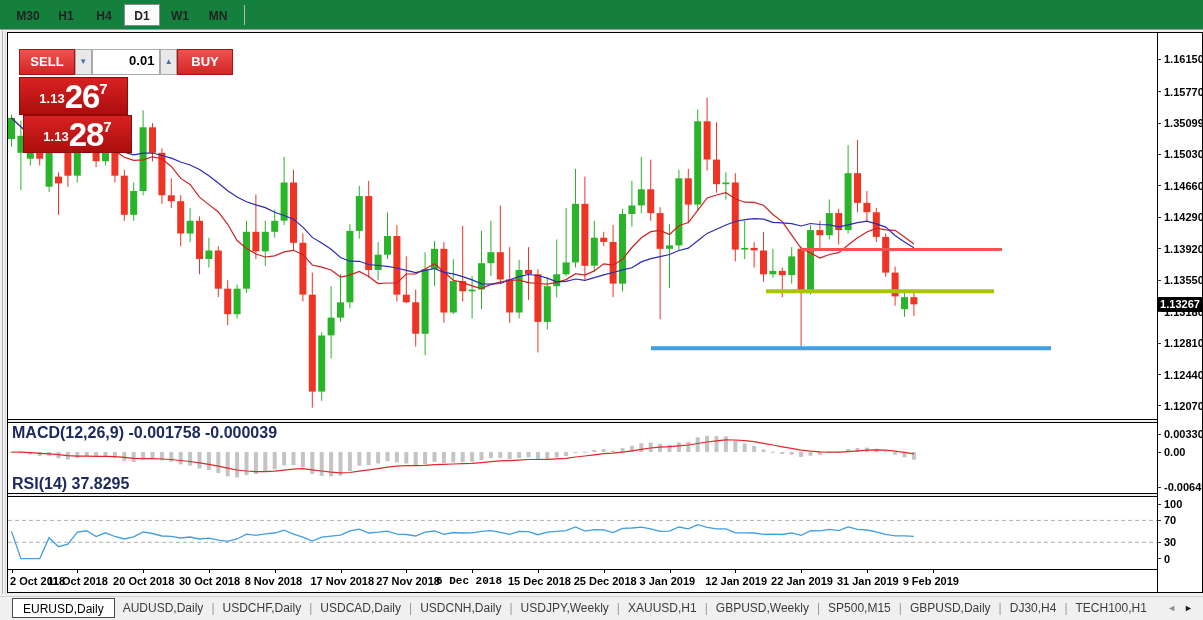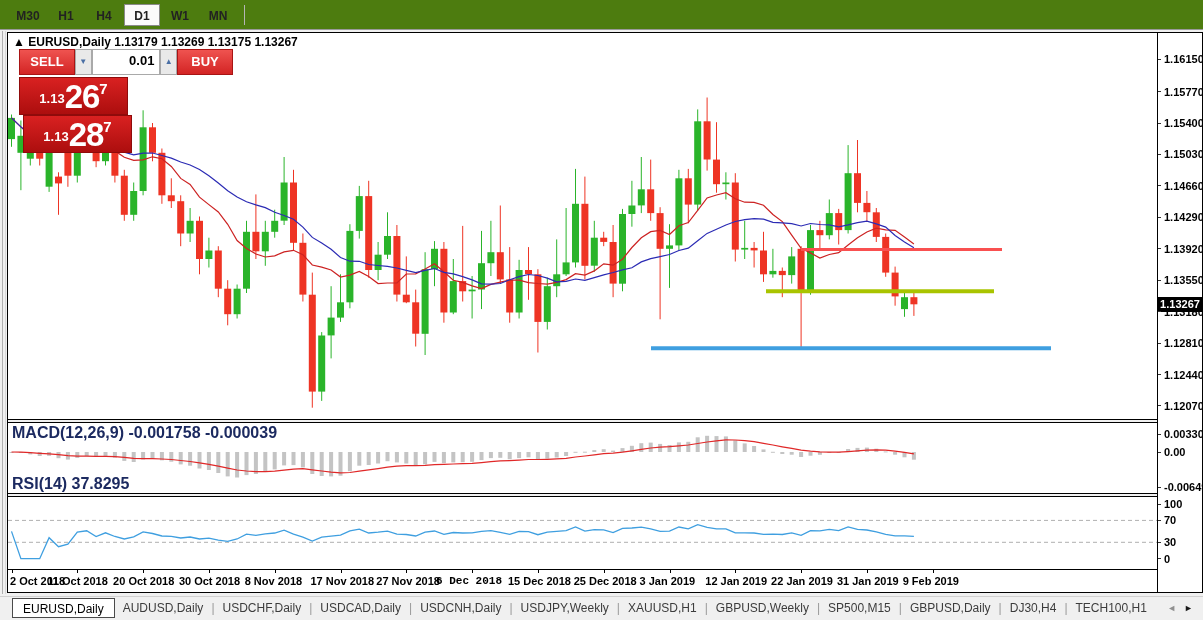--- a/index.html
+++ b/index.html
@@ -1,20 +1,20 @@
 <!DOCTYPE html>
 <html><head>
 <meta charset="utf-8">
 <style>
   html,body{margin:0;padding:0;background:#f0f0f0;}
   *{box-sizing:border-box;}
   #app{position:relative;width:1203px;height:620px;background:#f0f0f0;overflow:hidden;
        font-family:"Liberation Sans",sans-serif;-webkit-font-smoothing:none;}
   
-  #toolbar{position:absolute;left:0;top:0;width:1203px;height:30px;background:#4d7c0f;
+  #toolbar{position:absolute;left:0;top:0;width:1203px;height:30px;background:#15803d;
            border-bottom:1px solid #9a9a9a;display:flex;align-items:center;padding-left:10px;}
   .tfbtn{min-width:36px;height:22px;line-height:22px;text-align:center;font-size:12px;font-weight:700;
          color:#222;margin-right:2px;padding:0 4px;cursor:default;border:1px solid transparent;}
   .tfbtn.active{background:#fbfbfb;border:1px solid #8a8a8a;}
   .tsep{width:1px;height:20px;background:#b5b5b5;margin:0 6px;}
   
   #gutter{position:absolute;left:0;top:31px;width:7px;height:563px;background:#f0f0f0;}
   #gutter:before{content:"";position:absolute;left:2px;top:0;width:1px;height:100%;background:#b0b0b0;}
   #gutter:after{content:"";position:absolute;left:5px;top:0;width:1px;height:100%;background:#d8d8d8;}
   #chartwin{position:absolute;left:7px;top:32px;width:1196px;height:561px;background:#ffffff;
@@ -75,25 +75,20 @@
       <div class="tfbtn active">D1</div>
       <div class="tfbtn">W1</div>
       <div class="tfbtn">MN</div>
       <div class="tsep"></div>
     </div>
 
   <div id="gutter"></div>
 
   <div id="chartwin">
 
-    <div id="title">
-      <span>▲</span>
-      <span>EURUSD,Daily</span>
-      <span>1.13179 1.13269 1.13175 1.13267</span>
-    </div>
 
     <div id="tradepanel">
       <div id="traderow1">
         <div class="tradebtn">SELL</div>
         <div class="spin"><span>▼</span></div>
         <div id="volbox">0.01</div>
         <div class="spin"><span>▲</span></div>
         <div class="tradebtn">BUY</div>
       </div>
       <div id="traderow2">
@@ -472,21 +467,21 @@
       </div>
 
     <div id="vsep"></div>
     <div id="priceaxis">
       <div id="curprice" style="top: 263.783px;">1.13267</div>
     <div class="pxtick" style="top: 25.8px;"></div>
         <div class="pxlabel" style="top: 20.3px;">1.16150</div>
         <div class="pxtick" style="top: 58.0905px;"></div>
         <div class="pxlabel" style="top: 52.5905px;">1.15770</div>
         <div class="pxtick" style="top: 89.5312px;"></div>
-        <div class="pxlabel" style="top: 84.0312px;">1.15400</div>
+        <div class="pxlabel" style="top: 84.0312px;">1.35099</div>
         <div class="pxtick" style="top: 120.972px;"></div>
         <div class="pxlabel" style="top: 115.472px;">1.15030</div>
         <div class="pxtick" style="top: 152.413px;"></div>
         <div class="pxlabel" style="top: 146.913px;">1.14660</div>
         <div class="pxtick" style="top: 183.853px;"></div>
         <div class="pxlabel" style="top: 178.353px;">1.14290</div>
         <div class="pxtick" style="top: 215.294px;"></div>
         <div class="pxlabel" style="top: 209.794px;">1.13920</div>
         <div class="pxtick" style="top: 246.735px;"></div>
         <div class="pxlabel" style="top: 241.235px;">1.13550</div>

